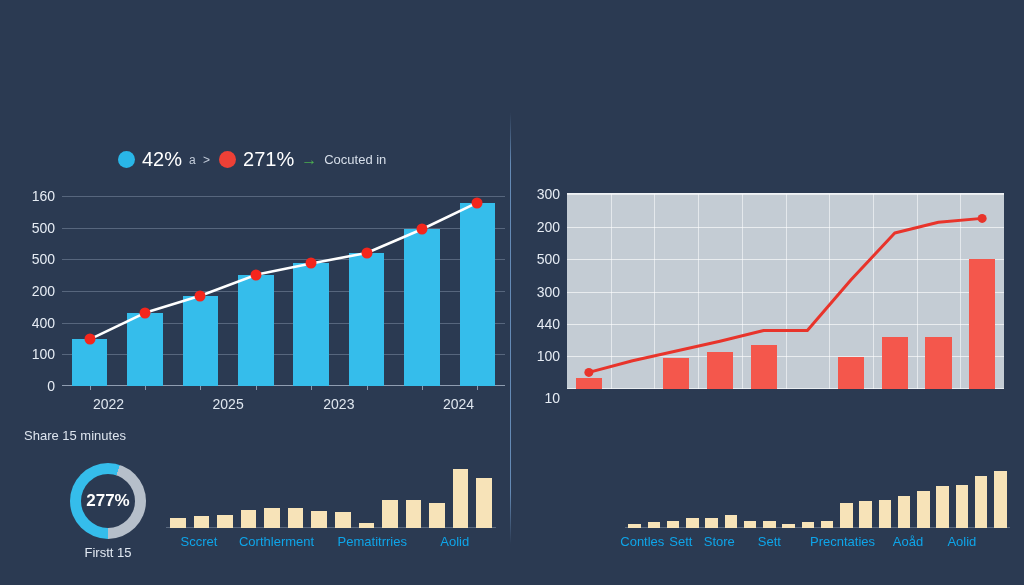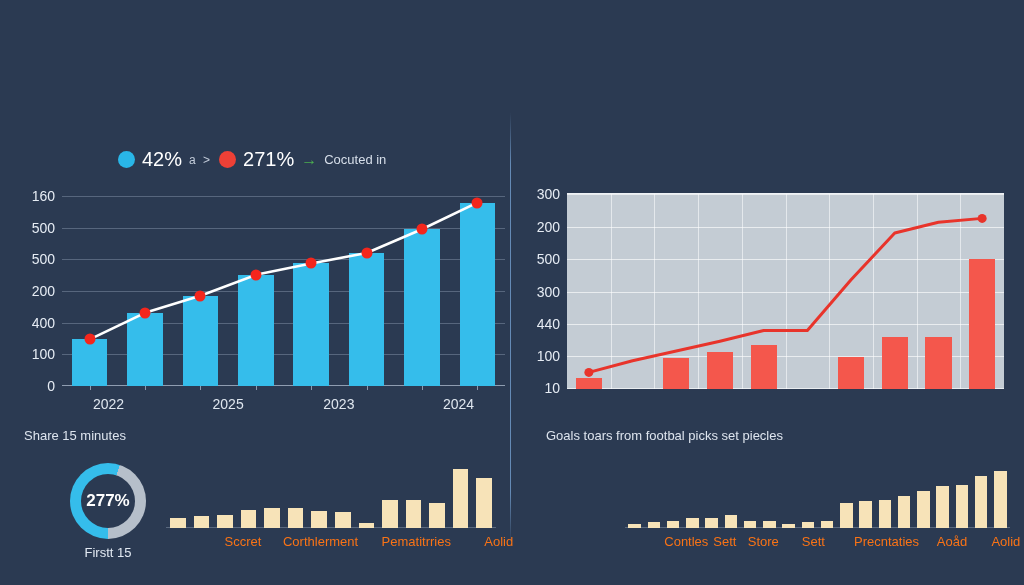--- a/index.html
+++ b/index.html
@@ -104,21 +104,21 @@
   }
   .donut-caption {
     position: absolute; top: 82px; left: 50%; transform: translateX(-50%);
     font-size: 13px; color: #e2e9f2; white-space: nowrap;
   }
   .mini-bars { position: absolute; }
   .mini-bar { position: absolute; bottom: 0; background: #f7e3b8; }
   .mini-base { position: absolute; left: 0; bottom: 0; width: 100%; height: 1px; background: rgba(190,205,225,.32); }
   .mini-label {
     position: absolute; top: 100%; margin-top: 6px; transform: translateX(-50%);
-    font-size: 13px; color: #f97316; white-space: nowrap; margin-left: 44px;
+    font-size: 13px; color: #0ea5e9; white-space: nowrap;
   }
 </style>
 </head>
 <body>
 
 <div class="page">
 
 
   <div class="v-divider"></div>
 
@@ -188,21 +188,21 @@
       <div class="ytick" style="top: 32.565px;">200</div>
       <div class="gridline" style="top: 64.935px;"></div>
       <div class="ytick" style="top: 64.935px;">500</div>
       <div class="gridline" style="top: 97.5px;"></div>
       <div class="ytick" style="top: 97.5px;">300</div>
       <div class="gridline" style="top: 130.065px;"></div>
       <div class="ytick" style="top: 130.065px;">440</div>
       <div class="gridline" style="top: 162.435px;"></div>
       <div class="ytick" style="top: 162.435px;">100</div>
       <div class="gridline" style="top: 194px;"></div>
-      <div class="ytick" style="top: 194px; margin-left: 11px;">10</div>
+      <div class="ytick" style="top: 204px; margin-left: 11px;">10</div>
       <div class="vgrid" style="left: 43.7px;"></div>
       <div class="vgrid" style="left: 87.4px;"></div>
       <div class="vgrid" style="left: 131.1px;"></div>
       <div class="vgrid" style="left: 174.8px;"></div>
       <div class="vgrid" style="left: 218.5px;"></div>
       <div class="vgrid" style="left: 262.2px;"></div>
       <div class="vgrid" style="left: 305.9px;"></div>
       <div class="vgrid" style="left: 349.6px;"></div>
       <div class="vgrid" style="left: 393.3px;"></div>
       <div class="bar-red" style="left: 8.74px; width: 26.22px; height: 10.725px;"></div>
@@ -243,21 +243,20 @@
       <div class="mini-bar" style="left: 239.721px; width: 15.5571px; height: 28.5px; background: rgb(247, 227, 184);"></div>
       <div class="mini-bar" style="left: 263.293px; width: 15.5571px; height: 24.6px; background: rgb(247, 227, 184);"></div>
       <div class="mini-bar" style="left: 286.864px; width: 15.5571px; height: 58.8px; background: rgb(247, 227, 184);"></div>
       <div class="mini-bar" style="left: 310.436px; width: 15.5571px; height: 49.8px; background: rgb(247, 227, 184);"></div>
       <div class="mini-label" style="left: 33px;">Sccret</div>
       <div class="mini-label" style="left: 110.55px;">Corthlerment</div>
       <div class="mini-label" style="left: 206.25px;">Pematitrries</div>
       <div class="mini-label" style="left: 288.75px;">Aolid</div>
     </div>
 
-  <div class="panel-label" style="left:546px; top:428px;">Goals toars from footbal picks set piecles</div>
   <div class="mini-bars" id="mini-right" style="left:625px; top:468px; width:385px; height:60px;">
     <div class="mini-base"></div>
   <div class="mini-bar" style="left: 3.2725px; width: 12.705px; height: 3.6px; background: rgb(247, 227, 184);"></div>
       <div class="mini-bar" style="left: 22.5225px; width: 12.705px; height: 6px; background: rgb(247, 227, 184);"></div>
       <div class="mini-bar" style="left: 41.7725px; width: 12.705px; height: 6.9px; background: rgb(247, 227, 184);"></div>
       <div class="mini-bar" style="left: 61.0225px; width: 12.705px; height: 10.2px; background: rgb(247, 227, 184);"></div>
       <div class="mini-bar" style="left: 80.2725px; width: 12.705px; height: 10.2px; background: rgb(247, 227, 184);"></div>
       <div class="mini-bar" style="left: 99.5225px; width: 12.705px; height: 12.6px; background: rgb(247, 227, 184);"></div>
       <div class="mini-bar" style="left: 118.772px; width: 12.705px; height: 7.5px; background: rgb(247, 227, 184);"></div>
       <div class="mini-bar" style="left: 138.023px; width: 12.705px; height: 6.9px; background: rgb(247, 227, 184);"></div>

